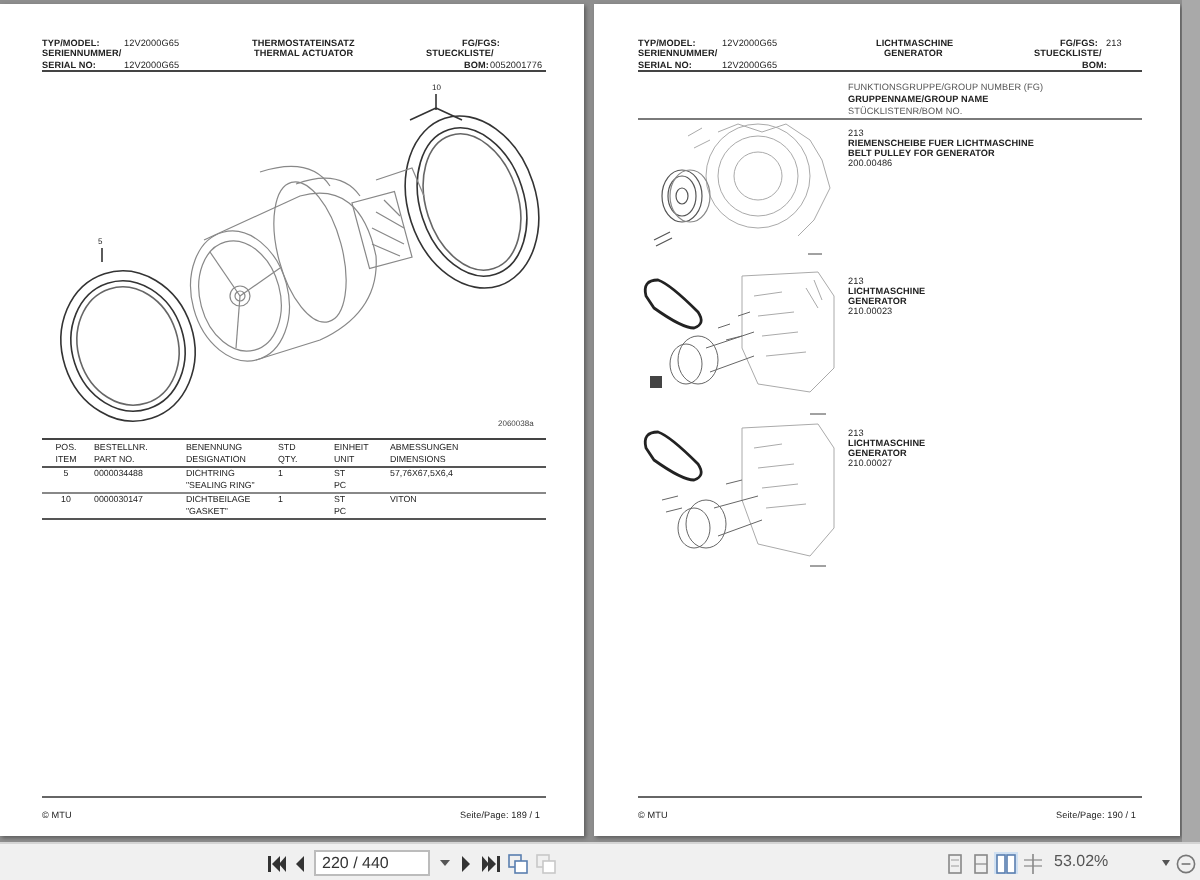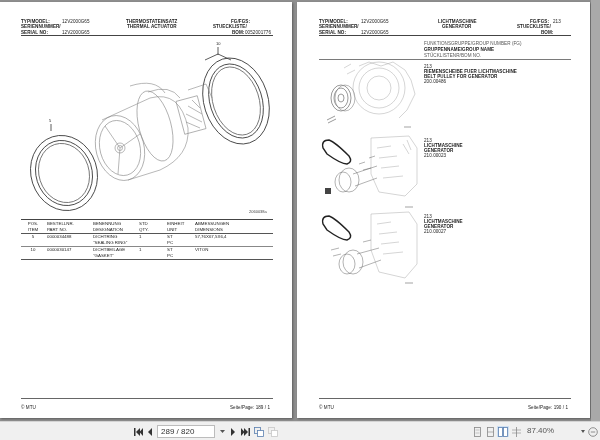--- a/index.html
+++ b/index.html
@@ -258,21 +258,21 @@
         <rect x="0" y="0" width="1.5" height="8" fill="#333"></rect>
         <polygon points="6,0 2,4 6,8" fill="#333"></polygon>
         <polygon points="9,0 5.5,4 9,8" fill="#333"></polygon>
       </svg>
   </div>
   <div class="tb-btn" style="left:146px;width:8px;">
     <svg width="6" height="8" viewBox="0 0 6 8">
         <polygon points="5,0 1,4 5,8" fill="#333"></polygon>
       </svg>
   </div>
-  <div class="page-input">289 / 820</div>
+  <div class="page-input">220 / 440</div>
   <div class="page-drop">
     <svg width="5" height="3" viewBox="0 0 5 3">
         <polygon points="0,0 5,0 2.5,3" fill="#555"></polygon>
       </svg>
   </div>
   <div class="tb-btn" style="left:229px;width:8px;">
     <svg width="6" height="8" viewBox="0 0 6 8">
         <polygon points="1,0 5,4 1,8" fill="#333"></polygon>
       </svg>
   </div>
@@ -315,21 +315,21 @@
         <rect x="5.5" y="0.5" width="4" height="9" fill="#fff" stroke="#5a7fb0" stroke-width="0.8"></rect>
       </svg>
   </div>
   <div class="tb-btn" style="left:511px;width:10px;">
     <svg width="9" height="10" viewBox="0 0 9 10">
         <line x1="4.5" y1="0" x2="4.5" y2="10" stroke="#888" stroke-width="0.8"></line>
         <line x1="0" y1="3" x2="9" y2="3" stroke="#888" stroke-width="0.6"></line>
         <line x1="0" y1="6" x2="9" y2="6" stroke="#888" stroke-width="0.6"></line>
       </svg>
   </div>
-  <div class="zoom-val">87.40%</div>
+  <div class="zoom-val">53.02%</div>
   <div class="tb-btn" style="left:580px;width:6px;">
     <svg width="4" height="3" viewBox="0 0 4 3">
         <polygon points="0,0 4,0 2,3" fill="#555"></polygon>
       </svg>
   </div>
   <div class="tb-btn" style="left:587px;width:12px;">
     <svg width="10" height="10" viewBox="0 0 10 10">
         <circle cx="5" cy="5" r="4.3" fill="none" stroke="#777" stroke-width="0.8"></circle>
         <line x1="2.8" y1="5" x2="7.2" y2="5" stroke="#777" stroke-width="0.8"></line>
       </svg>

